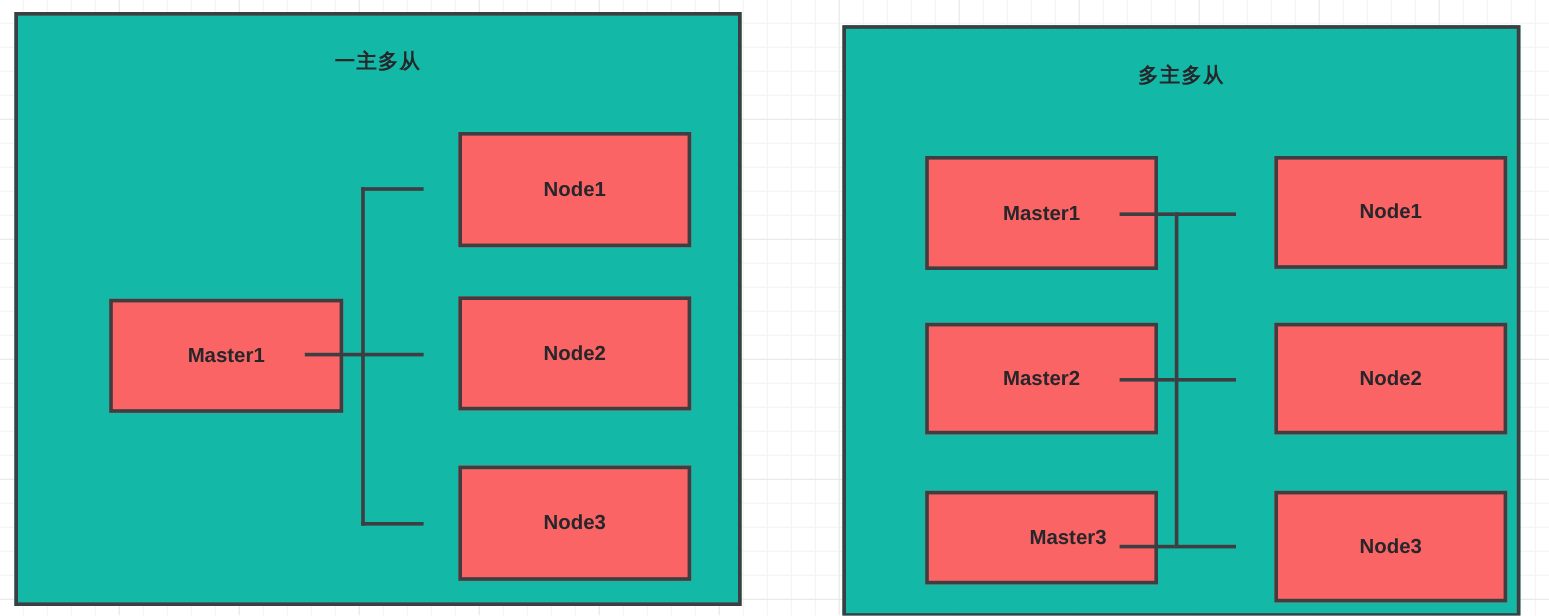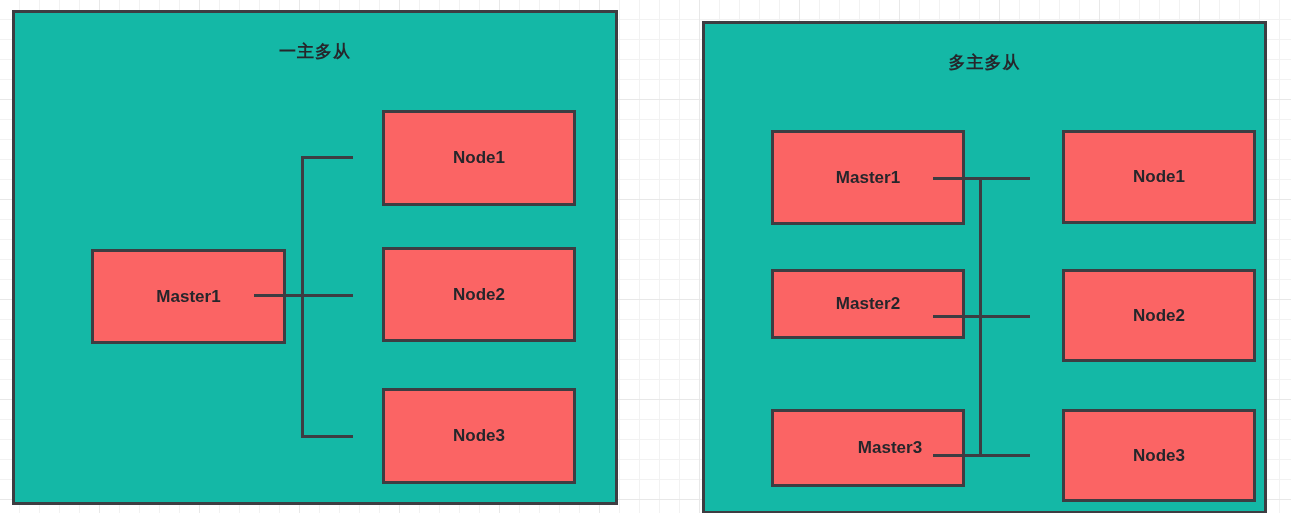--- a/index.html
+++ b/index.html
@@ -110,21 +110,21 @@
   <div class="line-h" style="left:286px; top:422px; width:52px;"></div>
 
 </div>
 
 <div id="panel-right" class="panel">
 
   <div class="panel-title">多主多从</div>
 
   <div class="box" style="left:34px; top:106px; width:194px; height:95px;">Master1</div>
 
-  <div class="box" style="left:34px; top:245px; width:194px; height:70px;">Master2</div>
+  <div class="box" style="left:34px; top:245px; width:194px; height:93px;">Master2</div>
 
   <div class="box" style="left:34px; top:385px; width:194px; height:78px;padding-left:44px;">Master3</div>
 
   <div class="box" style="left:325px; top:106px; width:194px; height:94px;">Node1</div>
 
   <div class="box" style="left:325px; top:245px; width:194px; height:93px;">Node2</div>
 
   <div class="box" style="left:325px; top:385px; width:194px; height:93px;">Node3</div>
 
   <div class="line-v" style="left:274px; top:153px; height:279px;"></div>

